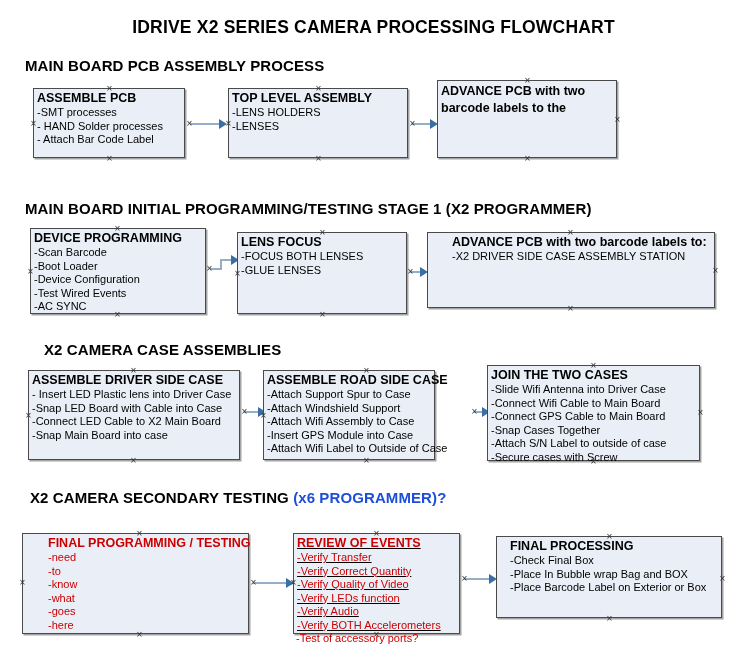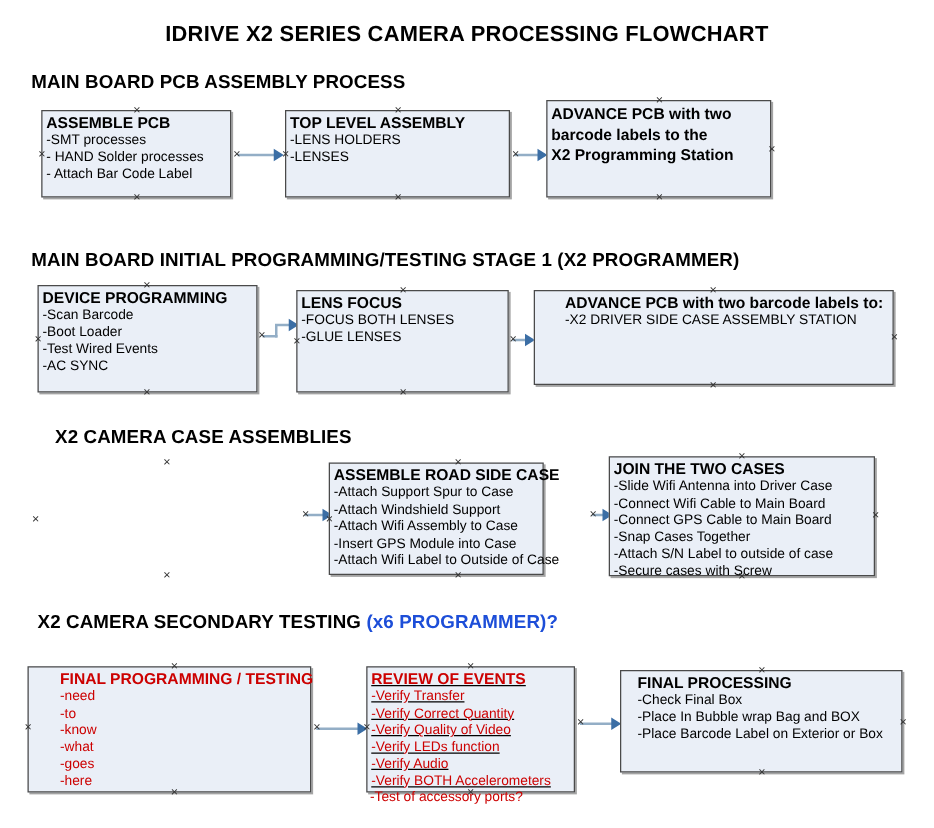--- a/index.html
+++ b/index.html
@@ -145,34 +145,34 @@
   <div class="handle" style="left:224px; top:119px;"></div>
   <div class="handle" style="left:314px; top:154px;"></div>
 
   <div class="conn" style="left:412px; top:123px; width:22px;"></div>
   <div class="arrowhead" style="left:430px; top:119px;"></div>
   <div class="handle" style="left:408px; top:119px;"></div>
 
   <div class="box" style="left:437px; top:80px; width:180px; height:78px;">
     <div class="box-title multi">ADVANCE PCB with two</div>
     <div class="box-title multi">barcode labels to the</div>
-    <div class="box-title multi"> X2 Programming Station</div>
   </div>
   <div class="handle" style="left:523px; top:76px;"></div>
   <div class="handle" style="left:613px; top:115px;"></div>
   <div class="handle" style="left:523px; top:154px;"></div>
 
   <div class="section-head" style="left:25px; top:200px;">
     <span>MAIN BOARD INITIAL PROGRAMMING/TESTING STAGE 1 (X2 PROGRAMMER)</span>
   </div>
 
   <div class="box" style="left:30px; top:228px; width:176px; height:86px;">
     <div class="box-title">DEVICE PROGRAMMING</div>
     <div class="box-line">-Scan Barcode</div>
     <div class="box-line">-Boot Loader</div>
+    <div class="box-line">-Device Configuration</div>
     <div class="box-line">-Test Wired Events</div>
     <div class="box-line">-AC SYNC</div>
   </div>
   <div class="handle" style="left:113px; top:224px;"></div>
   <div class="handle" style="left:26px;  top:267px;"></div>
   <div class="handle" style="left:113px; top:310px;"></div>
 
   <div class="conn" style="left:210px; top:268px; width:12px;"></div>
   <div class="conn-v" style="left:220px; top:260px; height:10px;"></div>
   <div class="conn" style="left:220px; top:259px; width:14px;"></div>
@@ -197,20 +197,27 @@
     <div class="box-line">-X2 DRIVER  SIDE  CASE  ASSEMBLY STATION</div>
   </div>
   <div class="handle" style="left:566px; top:228px;"></div>
   <div class="handle" style="left:711px; top:266px;"></div>
   <div class="handle" style="left:566px; top:304px;"></div>
 
   <div class="section-head" style="left:30px; top:341px;margin-left:14px;">
     <span>X2 CAMERA CASE ASSEMBLIES</span>
   </div>
 
+  <div class="box" style="left:28px; top:370px; width:212px; height:90px;">
+    <div class="box-title">ASSEMBLE DRIVER SIDE CASE</div>
+    <div class="box-line">- Insert LED Plastic lens into Driver Case</div>
+    <div class="box-line">-Snap LED Board with Cable into Case</div>
+    <div class="box-line">-Connect LED Cable to X2 Main Board</div>
+    <div class="box-line">-Snap Main Board into case</div>
+  </div>
   <div class="handle" style="left:129px; top:366px;"></div>
   <div class="handle" style="left:24px;  top:411px;"></div>
   <div class="handle" style="left:129px; top:456px;"></div>
 
   <div class="conn" style="left:244px; top:411px; width:18px;"></div>
   <div class="arrowhead" style="left:258px; top:407px;"></div>
   <div class="handle" style="left:240px; top:407px;"></div>
 
   <div class="box" style="left:263px; top:370px; width:172px; height:90px;">
     <div class="box-title">ASSEMBLE ROAD SIDE CASE</div>

